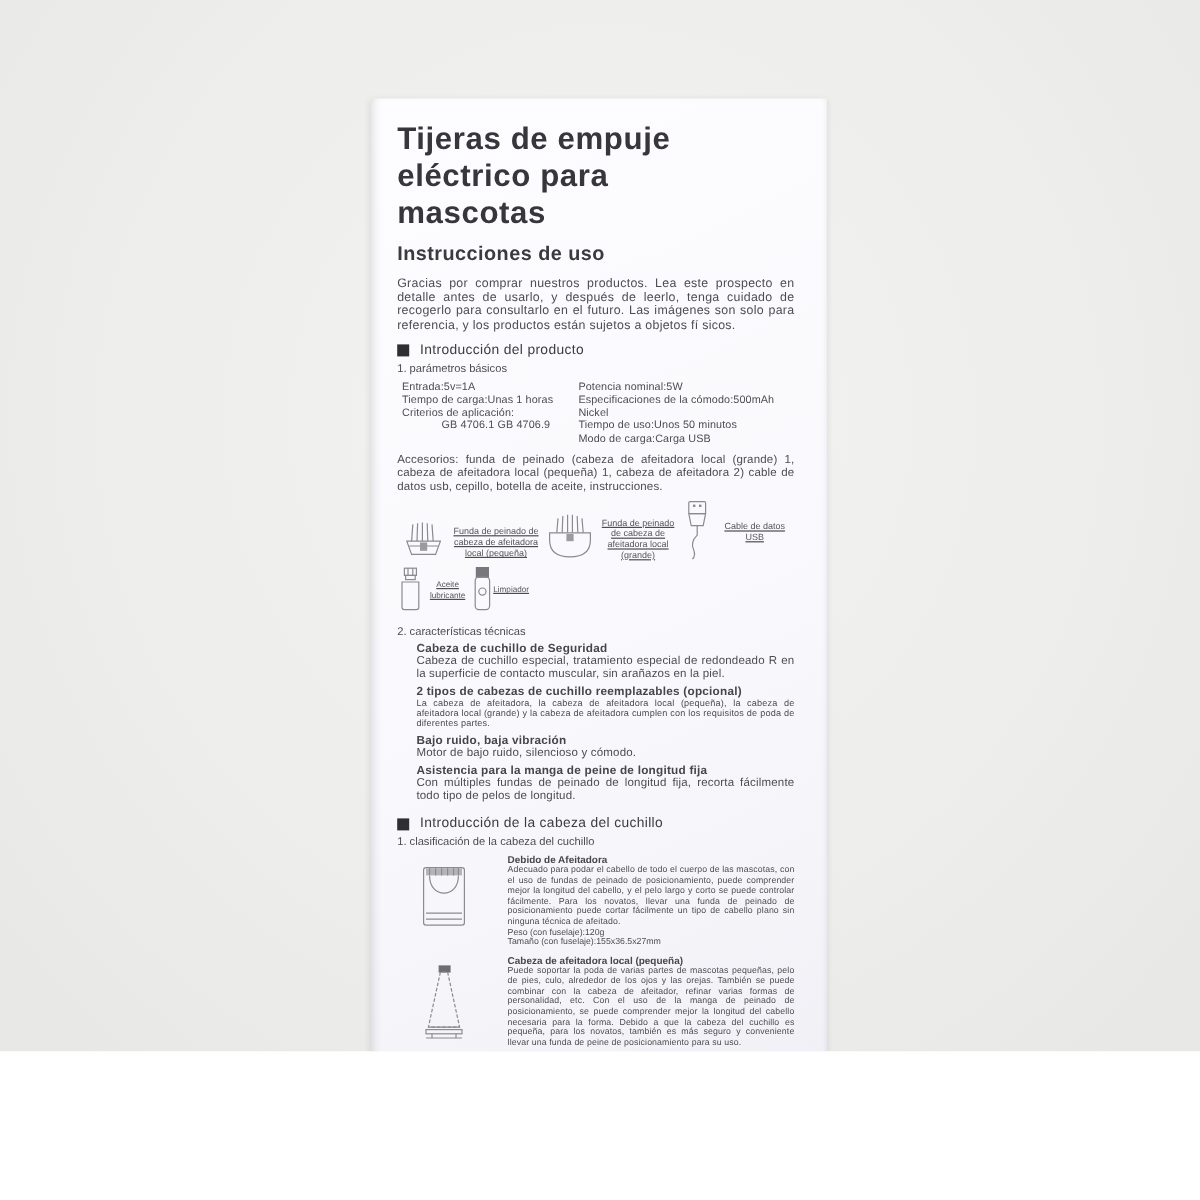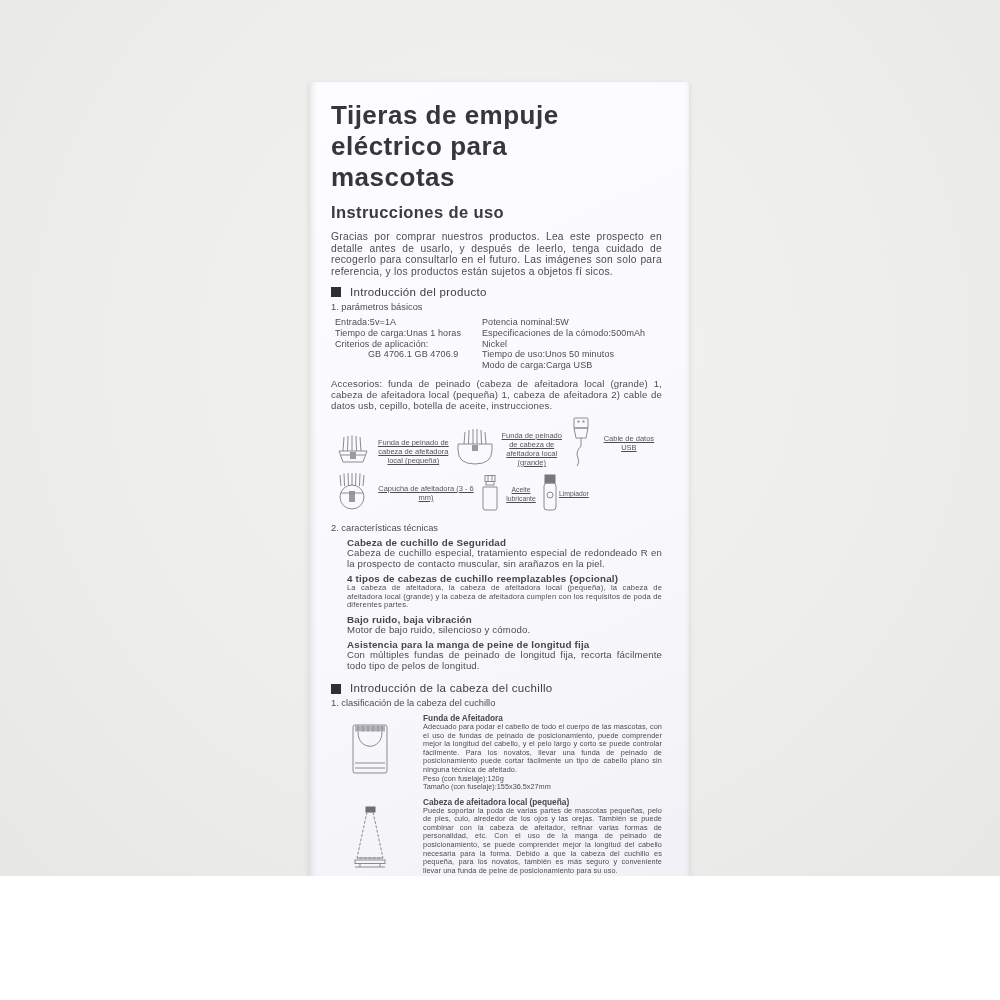--- a/index.html
+++ b/index.html
@@ -119,37 +119,20 @@
             <rect x="16.5" y="4.5" width="2" height="2" fill="#8a8a90" stroke="none"></rect>
             <path d="M8,12 L22,12 L20,22 L10,22 Z"></path>
             <path d="M15,22 L15,30 Q9,36 12,42 Q14,47 11,50"></path>
           </svg>
         </span>
         <div class="icon-label">Cable de datos USB</div>
       </div>
     </div>
 
     <div class="icon-row">
-      <div class="icon-cell" style="width:148px;">
-        <span class="art">
-          <svg width="42" height="40" viewBox="0 0 42 40" fill="none" stroke="#8a8a90" stroke-width="1">
-            <line x1="9" y1="3" x2="10" y2="14"></line>
-              <line x1="13" y1="1.5" x2="13.5" y2="14"></line>
-            <line x1="17" y1="1" x2="17.5" y2="14"></line>
-              <line x1="21" y1="1" x2="21" y2="14"></line>
-            <line x1="25" y1="1" x2="24.5" y2="14"></line>
-              <line x1="29" y1="1.5" x2="28.5" y2="14"></line>
-            <line x1="33" y1="3" x2="32" y2="14"></line>
-            <circle cx="21" cy="25" r="12"></circle>
-            <rect x="18" y="19" width="6" height="11" fill="#9a9aa0" stroke="none"></rect>
-            <line x1="10" y1="21" x2="32" y2="21"></line>
-          </svg>
-        </span>
-        <div class="icon-label">Capucha de afeitadora (3 - 6 mm)</div>
-      </div>
       <div class="icon-cell" style="width:62px;">
         <span class="art">
           <svg width="22" height="38" viewBox="0 0 22 38" fill="none" stroke="#8a8a90" stroke-width="1">
             <rect x="6" y="1.5" width="10" height="6"></rect>
             <line x1="9" y1="1.5" x2="9" y2="7.5"></line>
               <line x1="13" y1="1.5" x2="13" y2="7.5"></line>
             <rect x="7" y="7.5" width="8" height="3.5"></rect>
             <path d="M4,13 L18,13 L18,34 Q18,36 16,36 L6,36 Q4,36 4,34 Z"></path>
           </svg>
         </span>
@@ -164,24 +147,24 @@
           </svg>
         </span>
         <div class="icon-label tiny">Limpiador</div>
       </div>
     </div>
 
     <div class="subhead" style="margin-top:11px;">2. características técnicas</div>
 
     <div class="f">
       <div class="ftitle">Cabeza de cuchillo de Seguridad</div>
-      <div class="fbody">Cabeza de cuchillo especial, tratamiento especial de redondeado R en la prospecto de contacto muscular, sin arañazos en la piel.</div>
-    </div>
-    <div class="f">
-      <div class="ftitle">4 tipos de cabezas de cuchillo reemplazables (opcional)</div>
+      <div class="fbody">Cabeza de cuchillo especial, tratamiento especial de redondeado R en la superficie de contacto muscular, sin arañazos en la piel.</div>
+    </div>
+    <div class="f">
+      <div class="ftitle">2 tipos de cabezas de cuchillo reemplazables (opcional)</div>
       <div class="fbody small">La cabeza de afeitadora, la cabeza de afeitadora local (pequeña), la cabeza de afeitadora local (grande) y la cabeza de afeitadora cumplen con los requisitos de poda de diferentes partes.</div>
     </div>
     <div class="f">
       <div class="ftitle">Bajo ruido, baja vibración</div>
       <div class="fbody">Motor de bajo ruido, silencioso y cómodo.</div>
     </div>
     <div class="f">
       <div class="ftitle">Asistencia para la manga de peine de longitud fija</div>
       <div class="fbody">Con múltiples fundas de peinado de longitud fija, recorta fácilmente todo tipo de pelos de longitud.</div>
     </div>
@@ -203,21 +186,21 @@
           <line x1="18" y1="4.5" x2="18" y2="10.5"></line>
             <line x1="23" y1="4.5" x2="23" y2="10.5"></line>
           <line x1="28" y1="4.5" x2="28" y2="10.5"></line>
             <line x1="32" y1="4.5" x2="32" y2="10.5"></line>
           <path d="M8,11 C8,30 32,30 32,11"></path>
           <line x1="5" y1="42" x2="35" y2="42"></line>
           <line x1="5" y1="47" x2="35" y2="47"></line>
         </svg>
       </div>
       <div class="item-text">
-        <div class="item-title">Funda de Afeitadora</div>
+        <div class="item-title">Debido de Afeitadora</div>
         <div class="item-body">Adecuado para podar el cabello de todo el cuerpo de las mascotas, con el uso de fundas de peinado de posicionamiento, puede comprender mejor la longitud del cabello, y el pelo largo y corto se puede controlar fácilmente. Para los novatos, llevar una funda de peinado de posicionamiento puede cortar fácilmente un tipo de cabello plano sin ninguna técnica de afeitado.</div>
         <div class="item-spec">Peso (con fuselaje):120g</div>
         <div class="item-spec">Tamaño (con fuselaje):155x36.5x27mm</div>
       </div>
     </div>
 
     <div class="item">
       <div class="item-icon">
         <svg width="44" height="66" viewBox="0 0 44 66" fill="none" stroke="#8a8a90" stroke-width="1">
           <rect x="18" y="2" width="9" height="5" fill="#6d6d73" stroke="#6d6d73"></rect>

